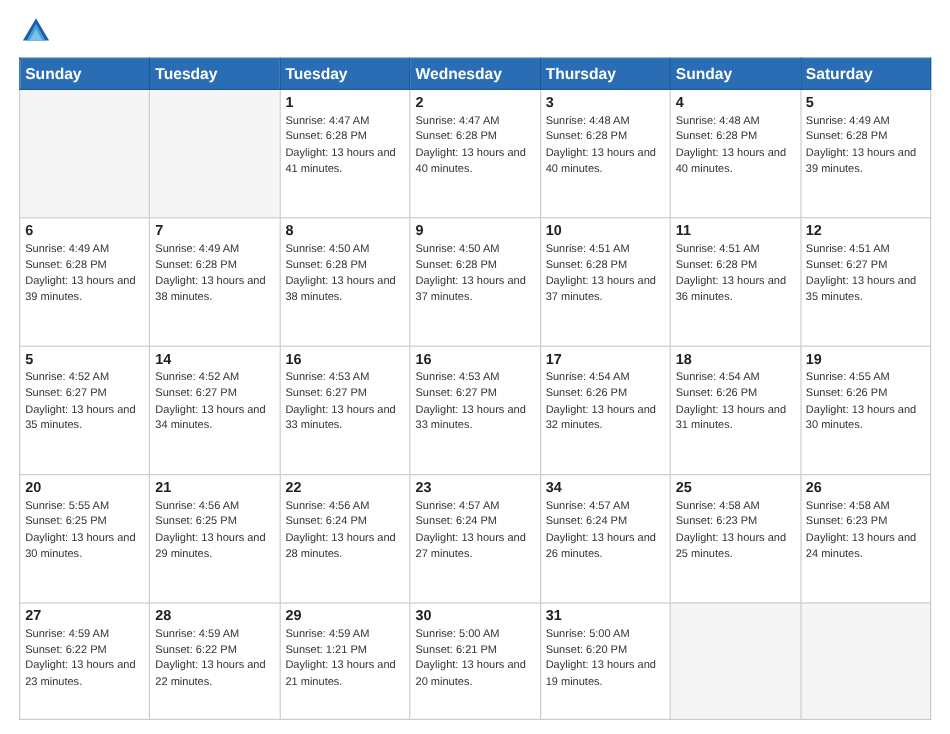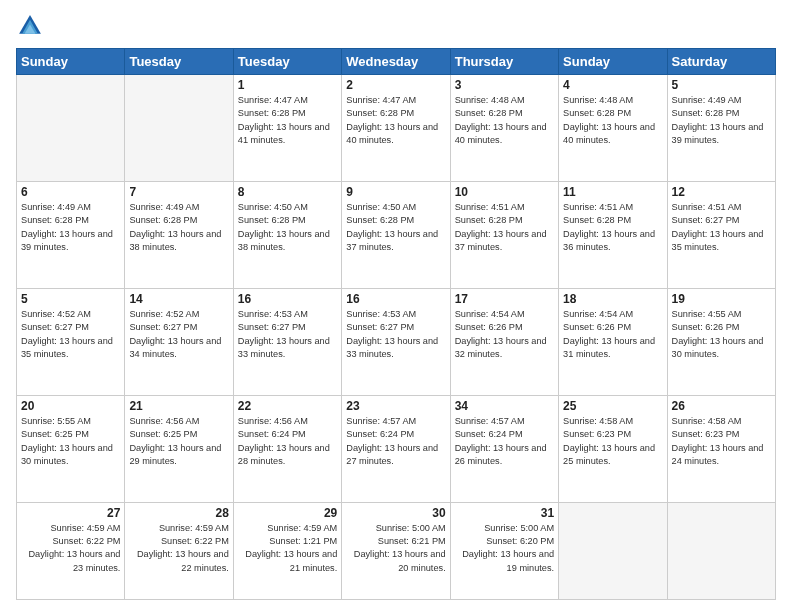--- a/index.html
+++ b/index.html
@@ -80,21 +80,20 @@
       display: block;
       margin-bottom: 2px;
     }
     .day-info {
       font-size: 9.2px;
       line-height: 1.45;
       color: #333;
     }
     .calendar tr:last-child td {
       height: 80px;
-      text-align: right;
     }
   </style>
 </head>
 <body>
 
 <div class="page">
   <div class="header">
     <div class="logo">
       <svg class="logo-icon" viewBox="0 0 36 36">
         <polygon points="18,4 32,28 4,28" fill="#1a5fa8"></polygon>

